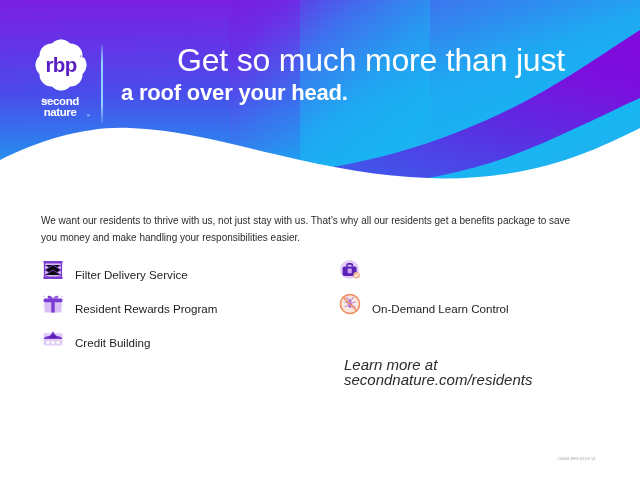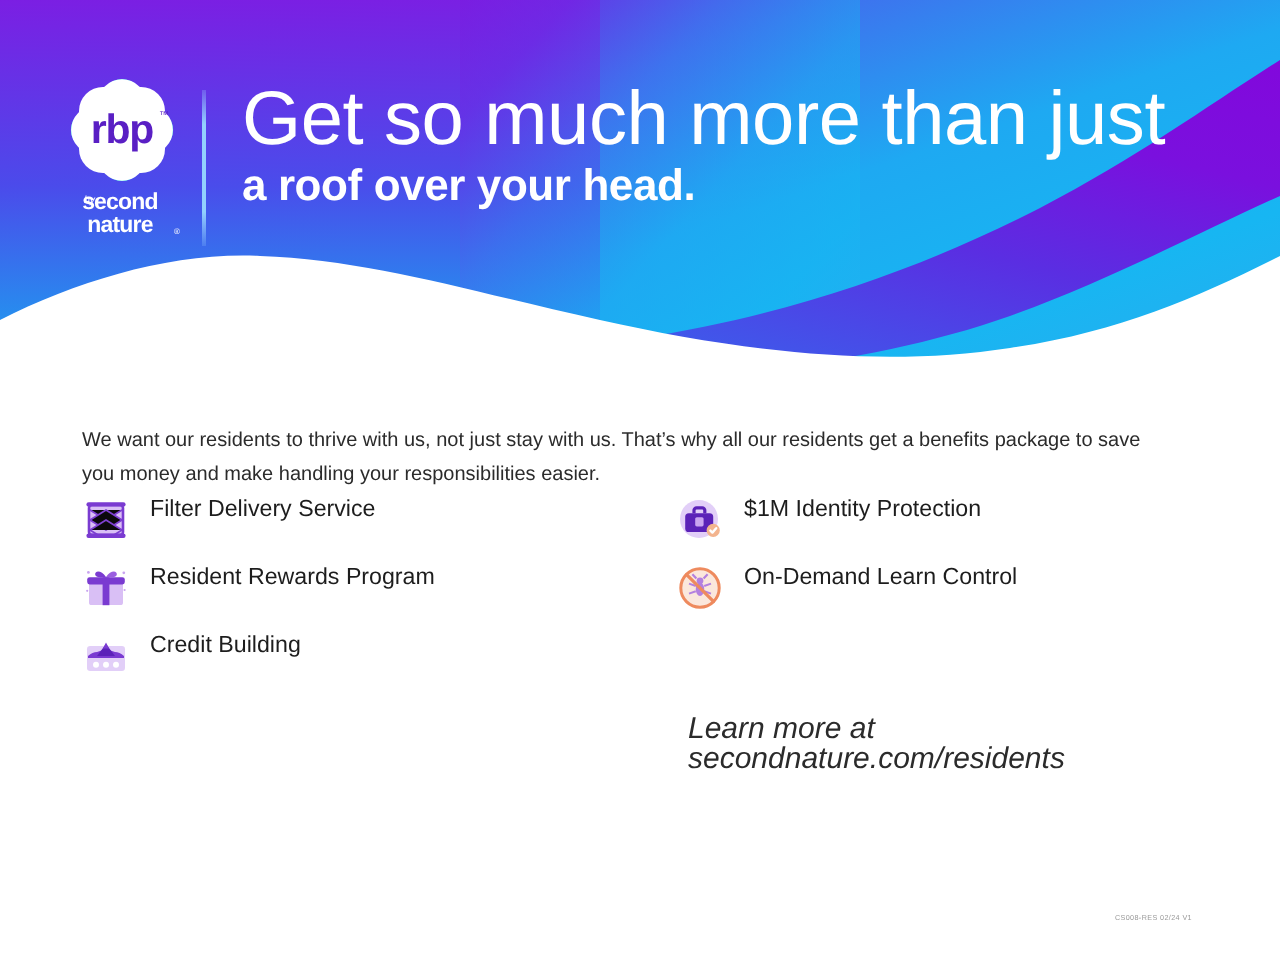--- a/index.html
+++ b/index.html
@@ -20,33 +20,33 @@
   
   .logo-wrap{position:absolute;left:24px;top:36px;width:72px;height:86px;}
   .logo-mark{position:absolute;left:8px;top:0;width:58px;height:58px;}
   .logo-sub{position:absolute;left:0;top:56px;width:72px;height:30px;}
 
   .divider{position:absolute;left:101px;top:45px;width:1.5px;height:78px;
            background:linear-gradient(180deg,rgba(150,205,255,.25),rgba(150,215,255,.95) 22%,rgba(150,215,255,.95) 78%,rgba(150,205,255,.2));}
 
   .headline{position:absolute;left:121px;top:45px;width:500px;color:#fff;
             letter-spacing:-0.2px;}
-  .headline .l1{display:block;font-size:38px;line-height:31px;font-weight:400;}
+  .headline .l1{display:block;font-size:32px;line-height:31px;font-weight:400;text-align:center;}
   .headline .l2{display:block;font-size:22px;line-height:33px;font-weight:700;}
 
   
   .intro{position:absolute;left:41px;top:203px;width:548px;
          font-size:10px;line-height:16.5px;color:#2b2b2b;font-weight:400;}
 
   .benefits{position:absolute;left:41px;top:248px;width:560px;}
   .col{position:absolute;top:0;width:280px;}
   .col-left{left:0;}
   .col-right{left:297px;}
 
-  .benefit{position:relative;height:34px;margin-bottom:0;display:flex;align-items:flex-start;}
+  .benefit{position:relative;height:34px;margin-bottom:0;display:flex;align-items:flex-end;}
   .benefit + .benefit{margin-top:0px;}
   .bicon{width:24px;height:24px;flex:0 0 24px;margin-right:10px;position:relative;}
   .bicon svg{display:block;width:24px;height:24px;}
   .blabel{font-size:11.6px;line-height:14px;color:#1d1d1d;font-weight:400;white-space:nowrap;}
 
   .learn{position:absolute;left:344px;top:357px;width:280px;
          font-size:15px;line-height:15px;color:#2b2b2b;font-style:italic;font-weight:400;}
 
   .code{position:absolute;left:470px;top:456px;width:126px;text-align:right;
         font-size:3.6px;line-height:6px;letter-spacing:.2px;color:#9a9a9a;}
@@ -197,21 +197,20 @@
         <span class="bicon">
           <svg viewBox="0 0 24 24">
             <circle cx="11.5" cy="11.5" r="9.5" fill="#E2CFF8"></circle>
             <rect x="4.6" y="8.6" width="14" height="9.4" rx="1.8" fill="#5B22B8"></rect>
             <path d="M9 8.6 V7.2 a1.3 1.3 0 0 1 1.3-1.3 h2.8 A1.3 1.3 0 0 1 14.4 7.2 V8.6" fill="none" stroke="#5B22B8" stroke-width="1.6"></path>
             <rect x="9.6" y="10.6" width="4.2" height="4.6" rx="0.8" fill="#C9A4F0"></rect>
             <circle cx="18.6" cy="17.2" r="3.3" fill="#F3B48E"></circle>
             <path d="M17.2 17.3 l1 1 l1.9 -2.2" fill="none" stroke="#ffffff" stroke-width="1.2" stroke-linecap="round" stroke-linejoin="round"></path>
           </svg>
         </span>
-        <span class="blabel">$1M Identity Protection</span>
       </div>
 
 
       <div class="benefit">
         <span class="bicon">
           <svg viewBox="0 0 24 24">
             <circle cx="12" cy="12" r="10" fill="#FBE7DC"></circle>
             <circle cx="12" cy="12" r="9.6" fill="none" stroke="#EE8A5E" stroke-width="1.5"></circle>
             <g fill="#B07BE0" opacity="0.95">
               <ellipse cx="12" cy="12.6" rx="2.1" ry="3.4"></ellipse>

